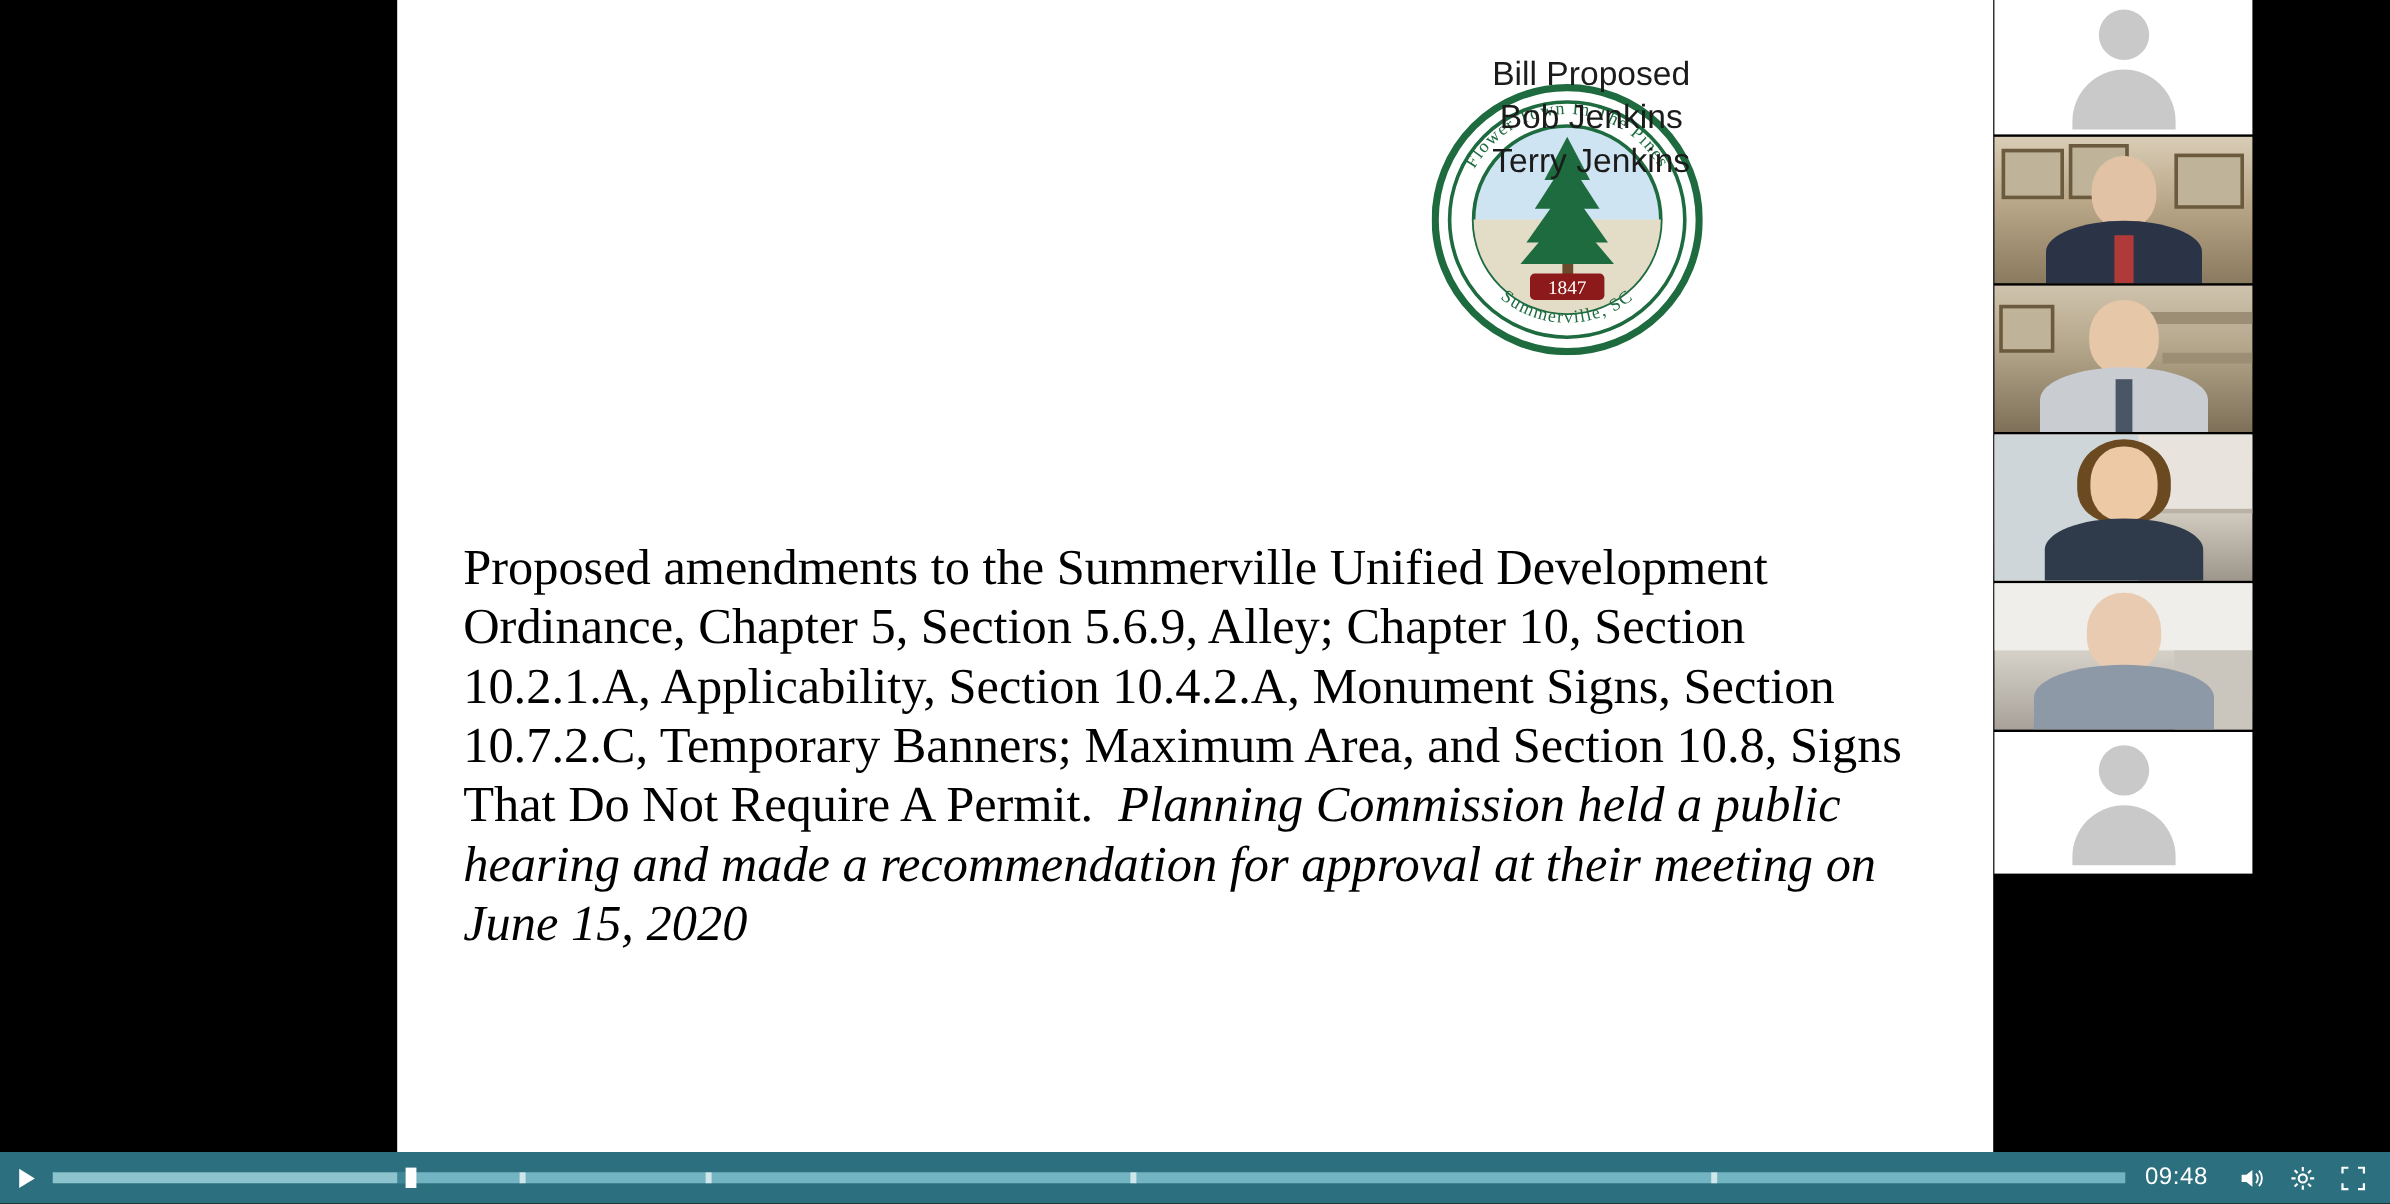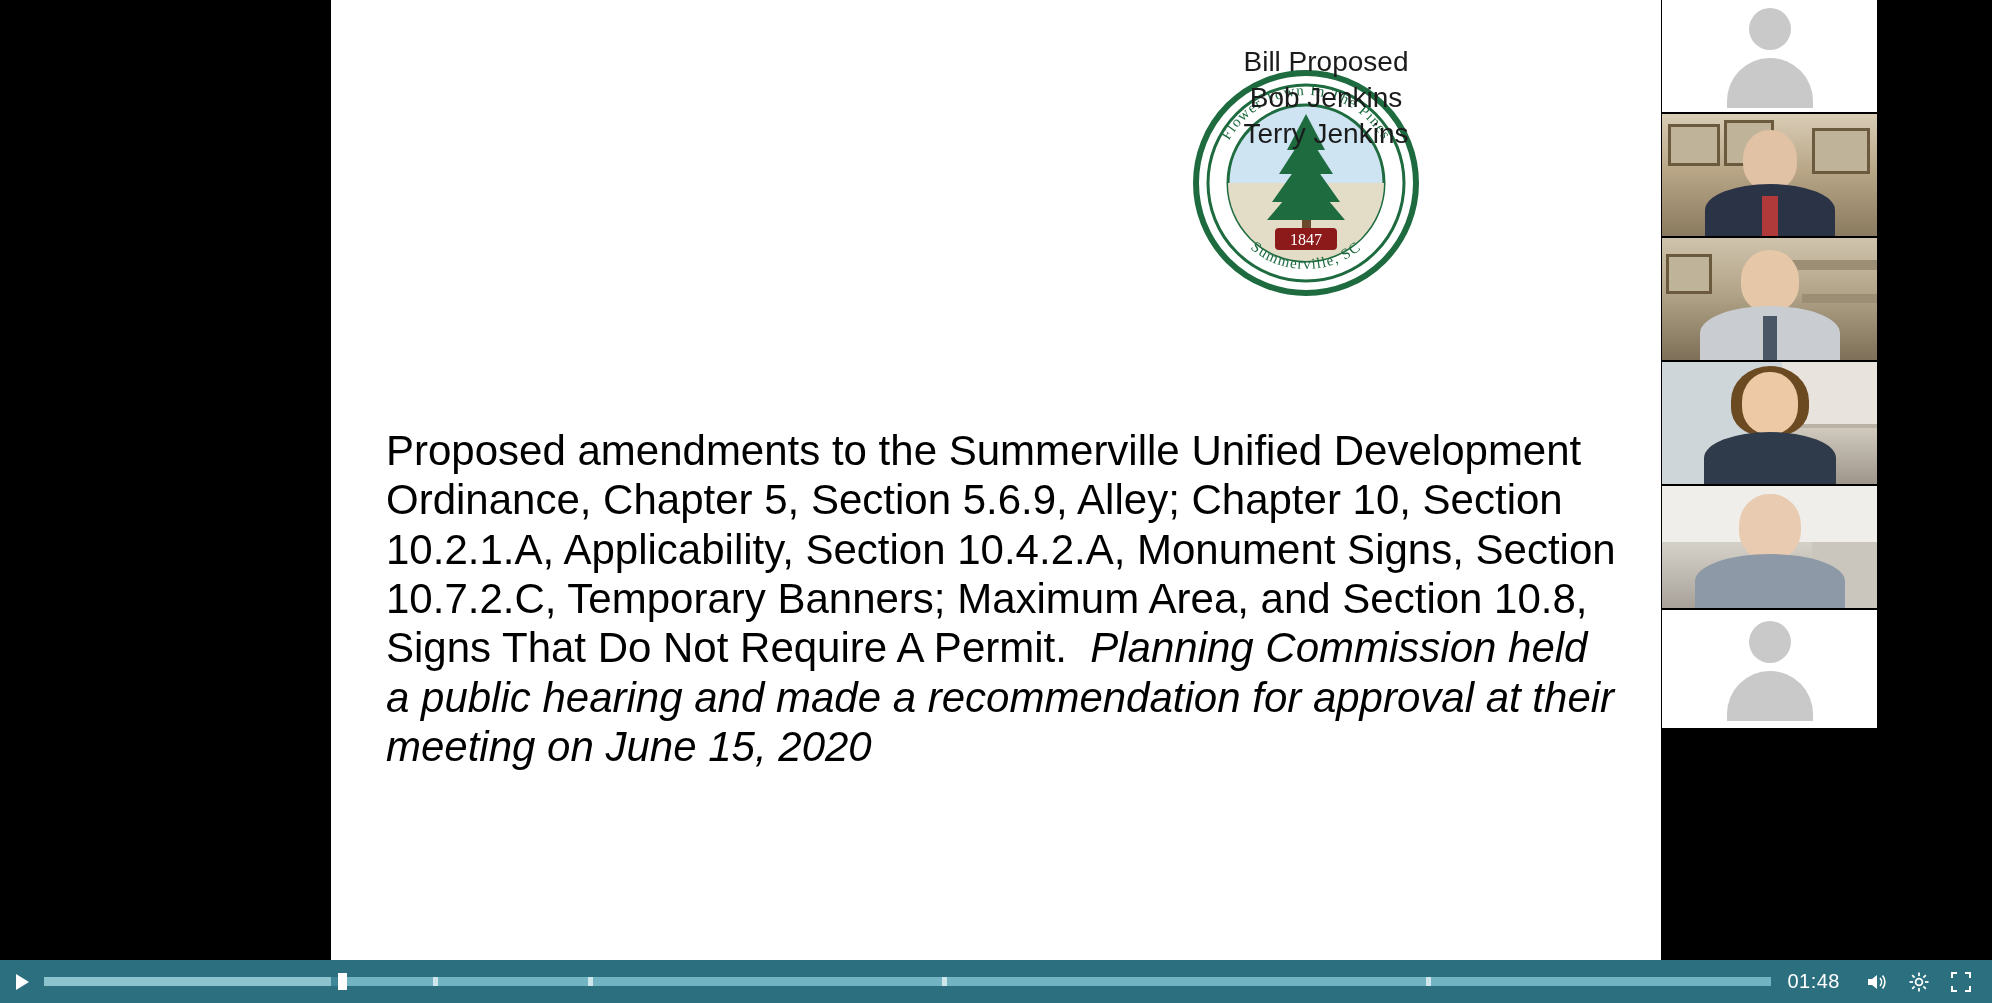--- a/index.html
+++ b/index.html
@@ -81,23 +81,23 @@
     text-align: center;
     font-size: 52px;
     font-weight: bold;
     color: #000000;
     letter-spacing: -0.2px;
   }
 
   .slide-body {
     position: absolute;
     left: 55px;
-    top: 426px;
+    top: 450px;
     width: 1230px;
-    font-family: Liberation Sans, sans-serif;
+    font-family: Liberation Serif, serif;
     font-size: 42px;
     line-height: 1.175;
     color: #000000;
     text-align: left;
   }
   .slide-body .ital {
     font-style: italic;
   }
 
   
@@ -402,21 +402,21 @@
       <div class="track-right"></div>
       <div class="track-buffer"></div>
       <div class="track-played"></div>
       <div class="chap" style="left:22.5%;"></div>
       <div class="chap" style="left:31.5%;"></div>
       <div class="chap" style="left:52%;"></div>
       <div class="chap" style="left:80%;"></div>
       <div class="scrub-handle"></div>
     </div>
 
-    <div class="time">01:48</div>
+    <div class="time">09:48</div>
 
     <div class="cb-icon">
       <svg width="22" height="20" viewBox="0 0 22 20">
         <path d="M2 7 h4 L11 3 v14 L6 13 H2 z" fill="#ffffff"></path>
         <path d="M14 6 a6 6 0 0 1 0 8" stroke="#ffffff" stroke-width="1.6" fill="none"></path>
         <path d="M16.5 3.5 a10 10 0 0 1 0 13" stroke="#ffffff" stroke-width="1.6" fill="none"></path>
       </svg>
     </div>
 
     <div class="cb-icon">

